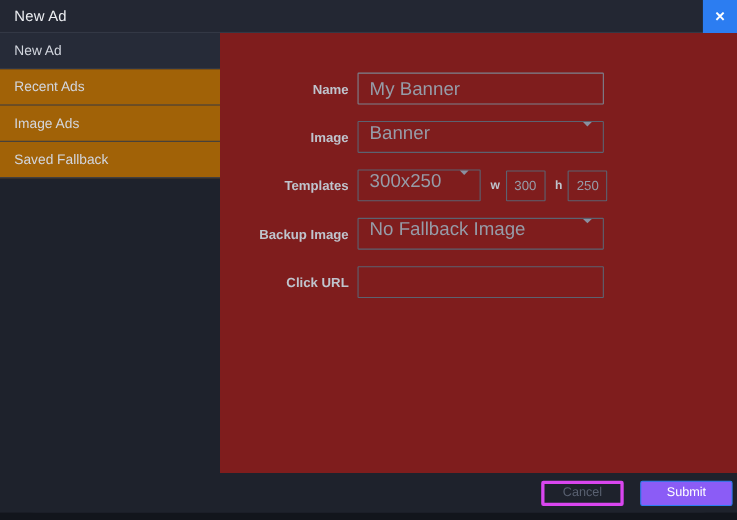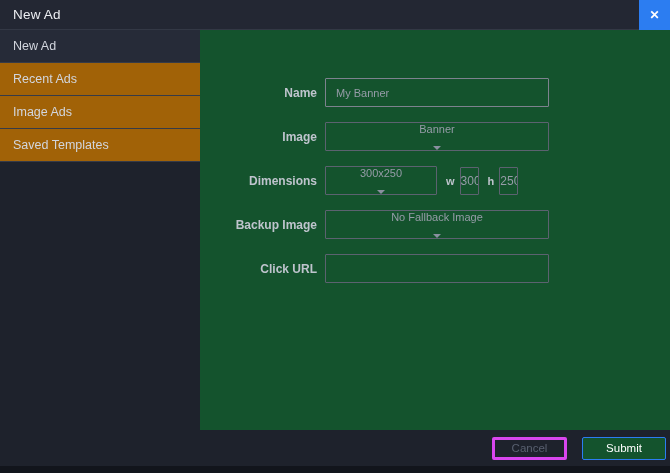--- a/index.html
+++ b/index.html
@@ -47,68 +47,67 @@
     background: #a16207;
     border-bottom: 1px solid #363b48;
     display: flex; align-items: center;
     padding-left: 13px;
     color: #d2d6de; font-size: 12.5px;
     cursor: pointer;
   }
   .sidebar-item.active { background: #262b38; }
   .main-panel {
     flex: 1;
-    background: #14532d;
-    padding-top: 48px;
+    background: #7f1d1d;
+    padding-top: 36px;
     padding-left: 7px;
   }
   
   .form-row {
     display: flex; align-items: center;
     margin-bottom: 15px;
     height: 29px;
   }
   .form-label {
     width: 110px; flex: 0 0 110px;
     text-align: right;
     margin-right: 8px;
     color: #bfc4cd; font-size: 12px; font-weight: 700;
   }
   .text-input, .dropdown {
     height: 29px;
     background: transparent;
     border: 1px solid #5c6270;
     color: #969ca8;
-    font-size: 11px;
+    font-size: 17px;
     font-family: "Liberation Sans", sans-serif;
     border-radius: 1px;
   }
   .text-input { width: 224px; padding: 0 10px; outline: none; }
   .text-input.bright { border-color: #7d828e; }
   .dropdown {
     width: 224px;
-    display: flex; align-items: center;
+    display: flex; 
     padding: 0 10px;
     cursor: pointer;
-    flex-direction: column;
   }
   .dropdown .dd-value { flex: 1; }
   .caret {
     width: 0; height: 0;
     border-left: 4px solid transparent;
     border-right: 4px solid transparent;
     border-top: 4px solid #8a90a0;
   }
   .dropdown.small { width: 112px; }
   .mini-label {
     color: #bfc4cd; font-size: 11px; font-weight: 700;
     margin-left: 9px;
   }
   .mini-input {
-    width: 19px; height: 28px;
+    width: 36px; height: 28px;
     margin-left: 5px;
     text-align: center;
     background: transparent;
     border: 1px solid #5c6270;
     color: #969ca8; font-size: 12px;
     font-family: "Liberation Sans", sans-serif;
     outline: none;
     border-radius: 1px;
   }
   
@@ -128,21 +127,21 @@
   }
   .btn-cancel {
     width: 75px;
     background: transparent;
     border: 3px solid #d946ef;
     color: #596070;
     margin-right: 15px;
   }
   .btn-submit {
     width: 84px;
-    background: #14532d;
+    background: #8b5cf6;
     border: 1px solid #2c7df1;
     color: #ffffff;
     font-weight: 400;
   }
 </style>
 </head>
 <body>
 
 <div class="modal">
 
@@ -159,41 +158,41 @@
       <div class="sidebar-item active">
         <span>New Ad</span>
       </div>
       <div class="sidebar-item">
         <span>Recent Ads</span>
       </div>
       <div class="sidebar-item">
         <span>Image Ads</span>
       </div>
       <div class="sidebar-item">
-        <span>Saved Templates</span>
+        <span>Saved Fallback</span>
       </div>
     </div>
 
     <div class="main-panel">
 
       <div class="form-row">
         <label class="form-label">Name</label>
         <input class="text-input bright" type="text" value="My Banner" style="">
       </div>
 
       <div class="form-row">
         <label class="form-label">Image</label>
         <div class="dropdown">
           <span class="dd-value">Banner</span>
           <span class="caret"></span>
         </div>
       </div>
 
       <div class="form-row">
-        <label class="form-label">Dimensions</label>
+        <label class="form-label">Templates</label>
         <div class="dropdown small">
           <span class="dd-value">300x250</span>
           <span class="caret"></span>
         </div>
         <span class="mini-label">w</span>
         <input class="mini-input" type="text" value="300" style="">
         <span class="mini-label">h</span>
         <input class="mini-input" type="text" value="250" style="">
       </div>
 

